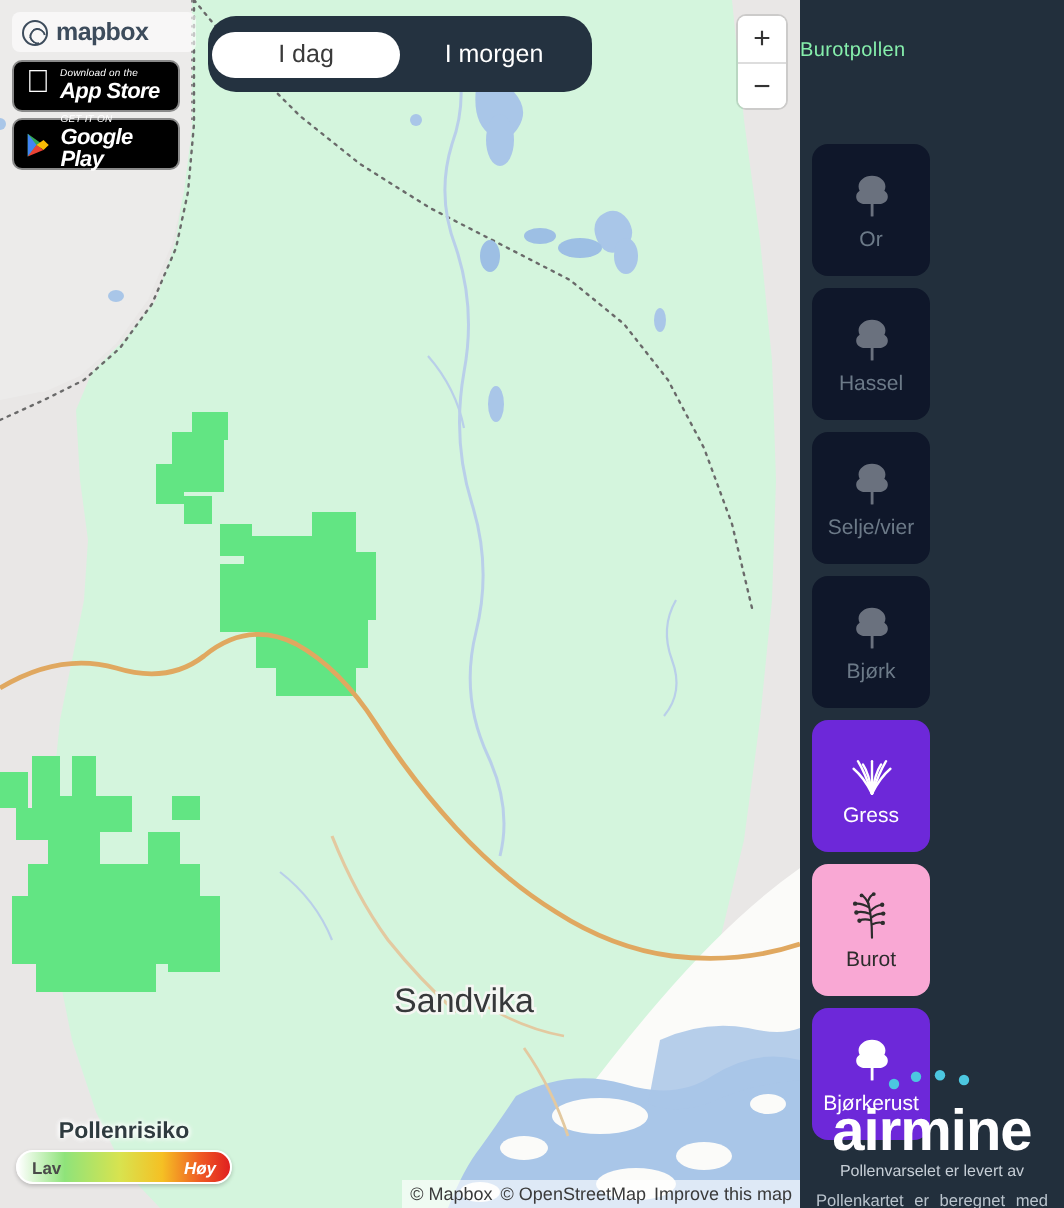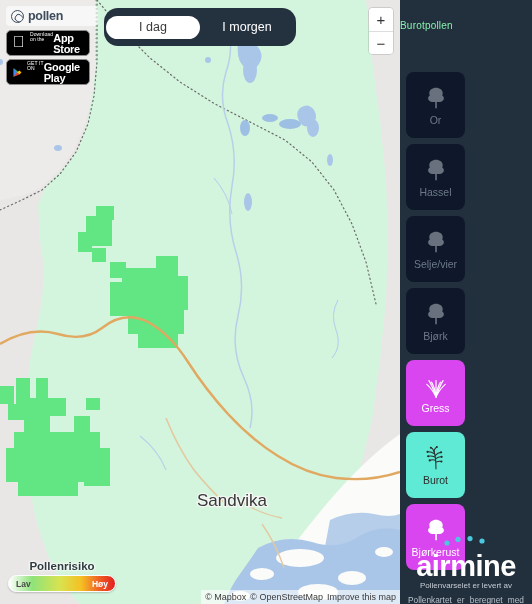--- a/index.html
+++ b/index.html
@@ -43,21 +43,21 @@
 
   .store-badge {
     position: absolute; left: 6px;
     width: 84px; height: 26px;
     background: #000; border-radius: 5px; border: 1px solid #8a8a8a;
     display: flex; align-items: center; gap: 5px; padding: 0 6px;
     color: #fff;
   }
   #badge-appstore { top: 30px; }
   #badge-googleplay { top: 59px; }
-  .badge-txt { display: flex; flex-direction: row; line-height: 1; }
+  .badge-txt { display: flex; flex-direction: column; line-height: 1; font-style: italic; }
   .badge-top { font-size: 5px; letter-spacing: .1px; }
   .badge-main { font-size: 11px; font-weight: bold; letter-spacing: -.3px; margin-top: 1px; }
   .apple-glyph { font-size: 16px; line-height: 1; margin-top: -2px; }
 
   .daypicker {
     position: absolute; left: 104px; top: 8px;
     width: 192px; height: 38px;
     background: #243240; border-radius: 14px;
     display: flex; align-items: center; padding: 2px;
   }
@@ -88,21 +88,21 @@
     text-shadow: 0 0 3px #fff, 0 0 3px #fff, 0 0 2px #fff;
   }
   .legend-bar {
     height: 17px; border-radius: 9px;
     border: 1.5px solid #ffffff;
     background: linear-gradient(90deg,#ffffff 0%,#8fe37a 22%,#d8e34f 48%,#f5c024 68%,#ef5a24 86%,#e02020 100%);
     display: flex; align-items: center; justify-content: space-between;
     padding: 0 7px; box-shadow: 0 1px 2px rgba(0,0,0,.2);
   }
   .legend-bar span { font-size: 8.5px; color: #4a4a4a; font-weight: bold; }
-  .legend-bar span.hi { color: #ffffff; }
+  .legend-bar span.hi { color: #ffffff; font-style: italic; }
 
   .attrib {
     position: absolute; right: 0; bottom: 0; height: 14px;
     background: rgba(255,255,255,0.62);
     display: flex; align-items: center; gap: 4px; padding: 0 4px;
     font-size: 9px; color: #3a3a3a;
   }
   .attrib a { color: #3a3a3a; text-decoration: none; }
 
   
@@ -113,31 +113,31 @@
   #sidebar-title {
     color: #86efac; font-size: 10px; 
     margin-top: 20px; letter-spacing: .2px;
   }
   .poll-grid {
     display: flex; flex-wrap: wrap; gap: 6px;
     padding: 0 6px; margin-top: 41px;
   }
   .poll-btn {
     width: 59px; height: 66px; border-radius: 8px; border: 0;
-    background: #d946ef; cursor: pointer;
+    background: #6d28d9; cursor: pointer;
     display: flex; flex-direction: column; align-items: center;
     justify-content: center; gap: 3px; font-family: inherit;
     padding: 0;
   }
   .poll-btn .pb-label { font-size: 10.5px; color: #ffffff; }
   .poll-btn .pb-icon { width: 26px; height: 26px; display: block; }
   .poll-btn.dim { background: #0f172a; }
   .poll-btn.dim .pb-label { color: #6c7a88; }
   .poll-btn.dim .pb-icon { opacity: .42; }
-  .poll-btn.sel { background: #5eead4; text-align: right; }
+  .poll-btn.sel { background: #f9a8d4; text-align: right; }
   .poll-btn.sel .pb-label { color: #2c2c2c; }
 
   .side-desc {
     margin: 24px 8px 0 8px;
     font-size: 8.3px; line-height: 1.55;
     color: #b9c3cc; text-align: justify;
   }
   .brand { position: absolute; left: 0; right: 0; bottom: 14px; text-align: center; }
   .brand-dots { height: 11px; margin-bottom: 1px; }
   .brand-word {
@@ -247,21 +247,21 @@
         <path d="M166,418 q12,30 28,52 q16,20 34,36" fill="none" stroke="#e3c9a0" stroke-width="1.6"></path>
         <path d="M262,524 q14,20 22,44" fill="none" stroke="#e3c9a0" stroke-width="1.4"></path>
         <path d="M238,500 q22,14 44,18" fill="none" stroke="#e3c9a0" stroke-width="1.3"></path>
 
         <text x="232" y="506" font-family="Liberation Sans, sans-serif" font-size="17" fill="#36383a" text-anchor="middle" stroke="#f4f6f2" stroke-width="2.6" paint-order="stroke">Sandvika</text>
       </g>
     </svg>
 
     <div class="mapbox-logo">
       <span class="mb-mark"></span>
-      <span class="mb-word">pollen</span>
+      <span class="mb-word">mapbox</span>
     </div>
 
     <div class="store-badge" id="badge-appstore">
       <span class="apple-glyph"></span>
       <span class="badge-txt">
         <span class="badge-top">Download on the</span>
         <span class="badge-main">App Store</span>
       </span>
     </div>
     <div class="store-badge" id="badge-googleplay">

